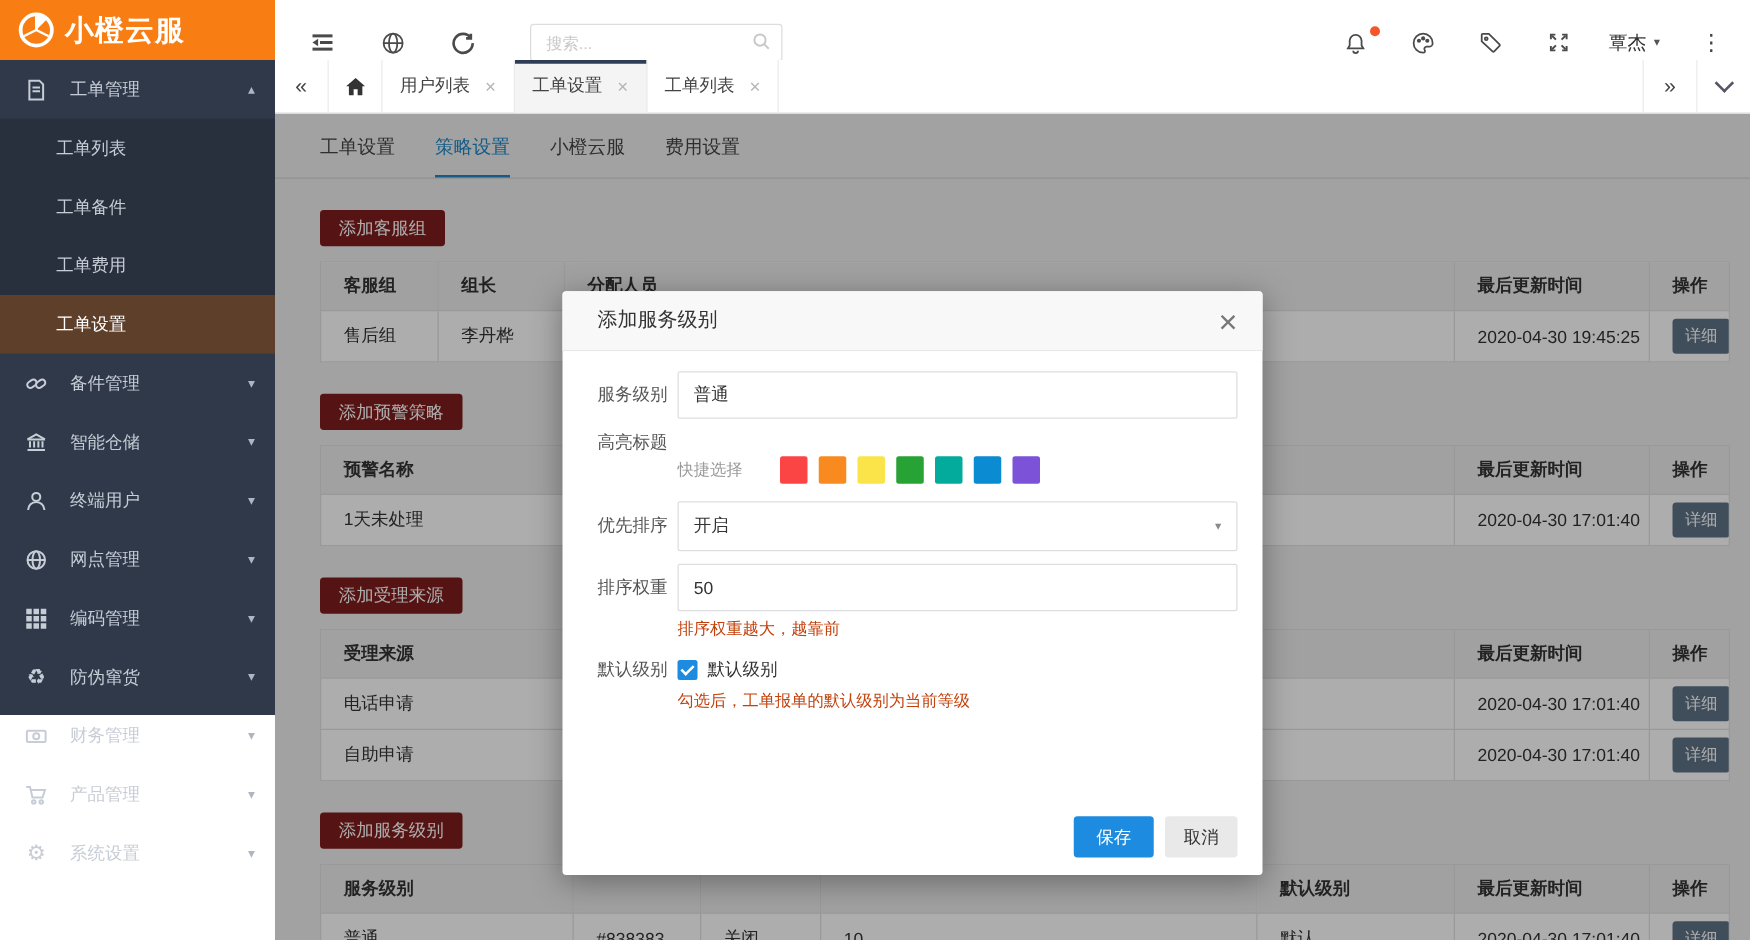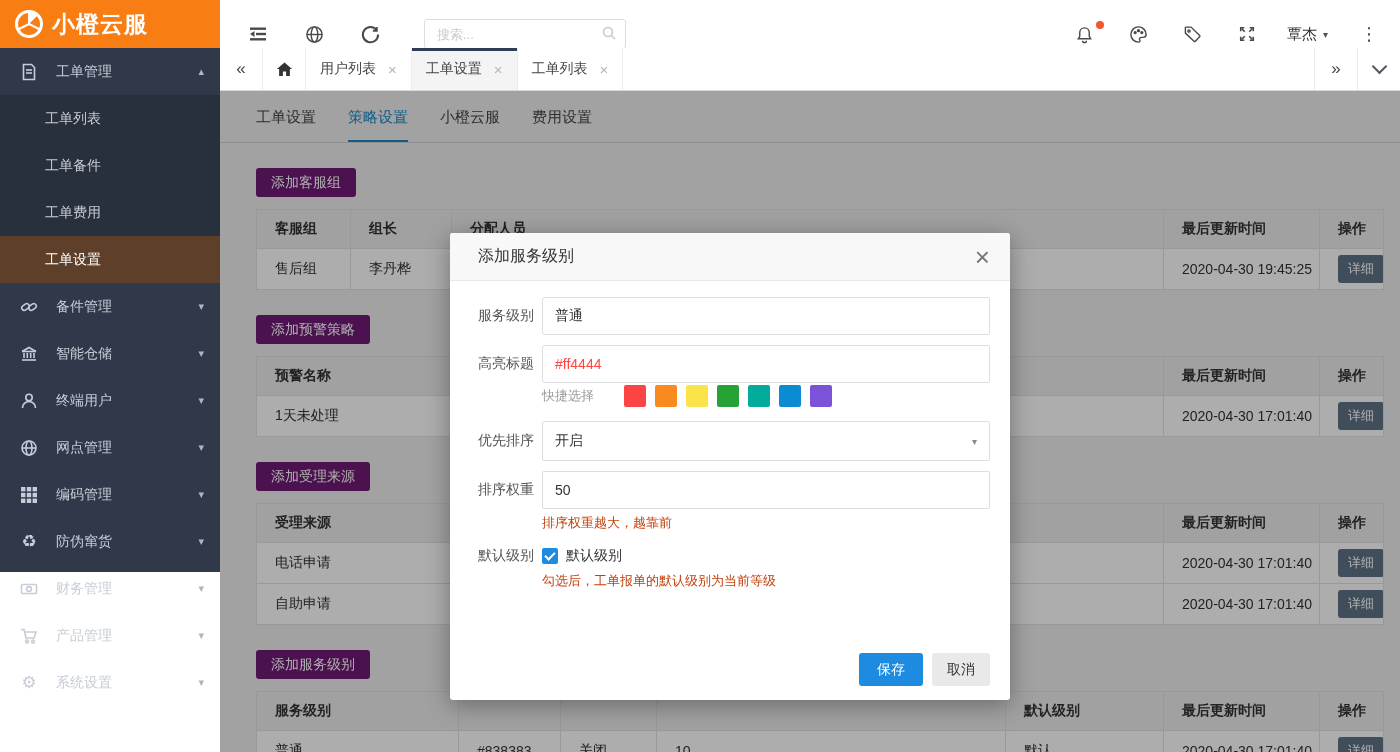--- a/index.html
+++ b/index.html
@@ -43,21 +43,21 @@
   .tab.active{background:#f4f4f4;}
   .tab.active::before{content:"";position:absolute;left:0;top:0;right:0;height:3px;background:#2e3c55;}
   .tb-spacer{flex:1;}
   .chev-down{width:9px;height:9px;border-right:2px solid #556;border-bottom:2px solid #556;transform:rotate(45deg);margin-top:-5px;}
   
   .content{position:absolute;left:220px;top:90px;right:0;bottom:0;background:#efefef;overflow:hidden;}
   .subtabs{display:flex;padding:18px 36px 0;border-bottom:1px solid #d5d5d5;}
   .subtab{font-size:15px;color:#444;margin-right:32px;padding-bottom:13px;cursor:pointer;border-bottom:2px solid transparent;}
   .subtab.active{color:#1e88c7;border-bottom-color:#1e88c7;}
   .sections{padding:0 16px 0 36px;}
-  .btn-add{display:inline-block;margin:25px 0 12px;height:29px;line-height:29px;padding:0 15px;background:#701a75;color:#fff;font-size:14px;border:none;border-radius:3px;cursor:pointer;}
+  .btn-add{display:inline-block;margin:25px 0 12px;height:29px;line-height:29px;padding:0 15px;background:#7f1d1d;color:#fff;font-size:14px;border:none;border-radius:3px;cursor:pointer;}
   table.tbl{width:1128px;border-collapse:collapse;table-layout:fixed;background:#fff;}
   table.tbl th,table.tbl td{border:1px solid #e2e2e2;padding:0 18px;font-size:14px;color:#333;text-align:left;overflow:hidden;white-space:nowrap;}
   table.tbl th{height:38px;background:#ededed;font-weight:bold;}
   table.tbl td{height:40px;background:#fff;}
   .btn-detail{background:#5f7387;color:#fff;border:none;border-radius:3px;padding:5px 10px;font-size:13px;cursor:pointer;}
   .overlay{position:absolute;left:0;top:0;right:0;bottom:0;background:rgba(0,0,0,0.32);z-index:5;}
   
   .modal{position:absolute;left:450px;top:233px;width:560px;height:467px;background:#fff;border-radius:3px;box-shadow:0 5px 25px rgba(0,0,0,0.35);z-index:30;display:flex;flex-direction:column;}
   .m-head{height:47px;flex:none;background:#f8f8f8;border-bottom:1px solid #e8e8e8;display:flex;align-items:center;padding:0 20px 0 28px;border-radius:3px 3px 0 0;}
   .m-title{font-size:16px;color:#333;}
@@ -458,21 +458,20 @@
     <span class="m-title">添加服务级别</span>
     <span class="m-close">×</span>
   </div>
   <div class="m-body">
     <div class="m-row">
       <span class="m-label">服务级别</span>
       <span class="m-field"><input class="m-input" value="普通" style=""></span>
     </div>
     <div class="m-row" style="margin-bottom:2px;">
       <span class="m-label">高亮标题</span>
-      <span class="m-field"><input class="m-input" value="#ff4444" style="color: rgb(255, 68, 68);"></span>
     </div>
     <div class="swatch-row">
       <span class="swatch-label">快捷选择</span>
       <span style="display:flex;">
           <span class="swatch" style="background: rgb(251, 69, 69);"></span>
           <span class="swatch" style="background: rgb(249, 138, 31);"></span>
           <span class="swatch" style="background: rgb(251, 228, 74);"></span>
           <span class="swatch" style="background: rgb(39, 162, 53);"></span>
           <span class="swatch" style="background: rgb(2, 171, 156);"></span>
           <span class="swatch" style="background: rgb(11, 139, 210);"></span>

